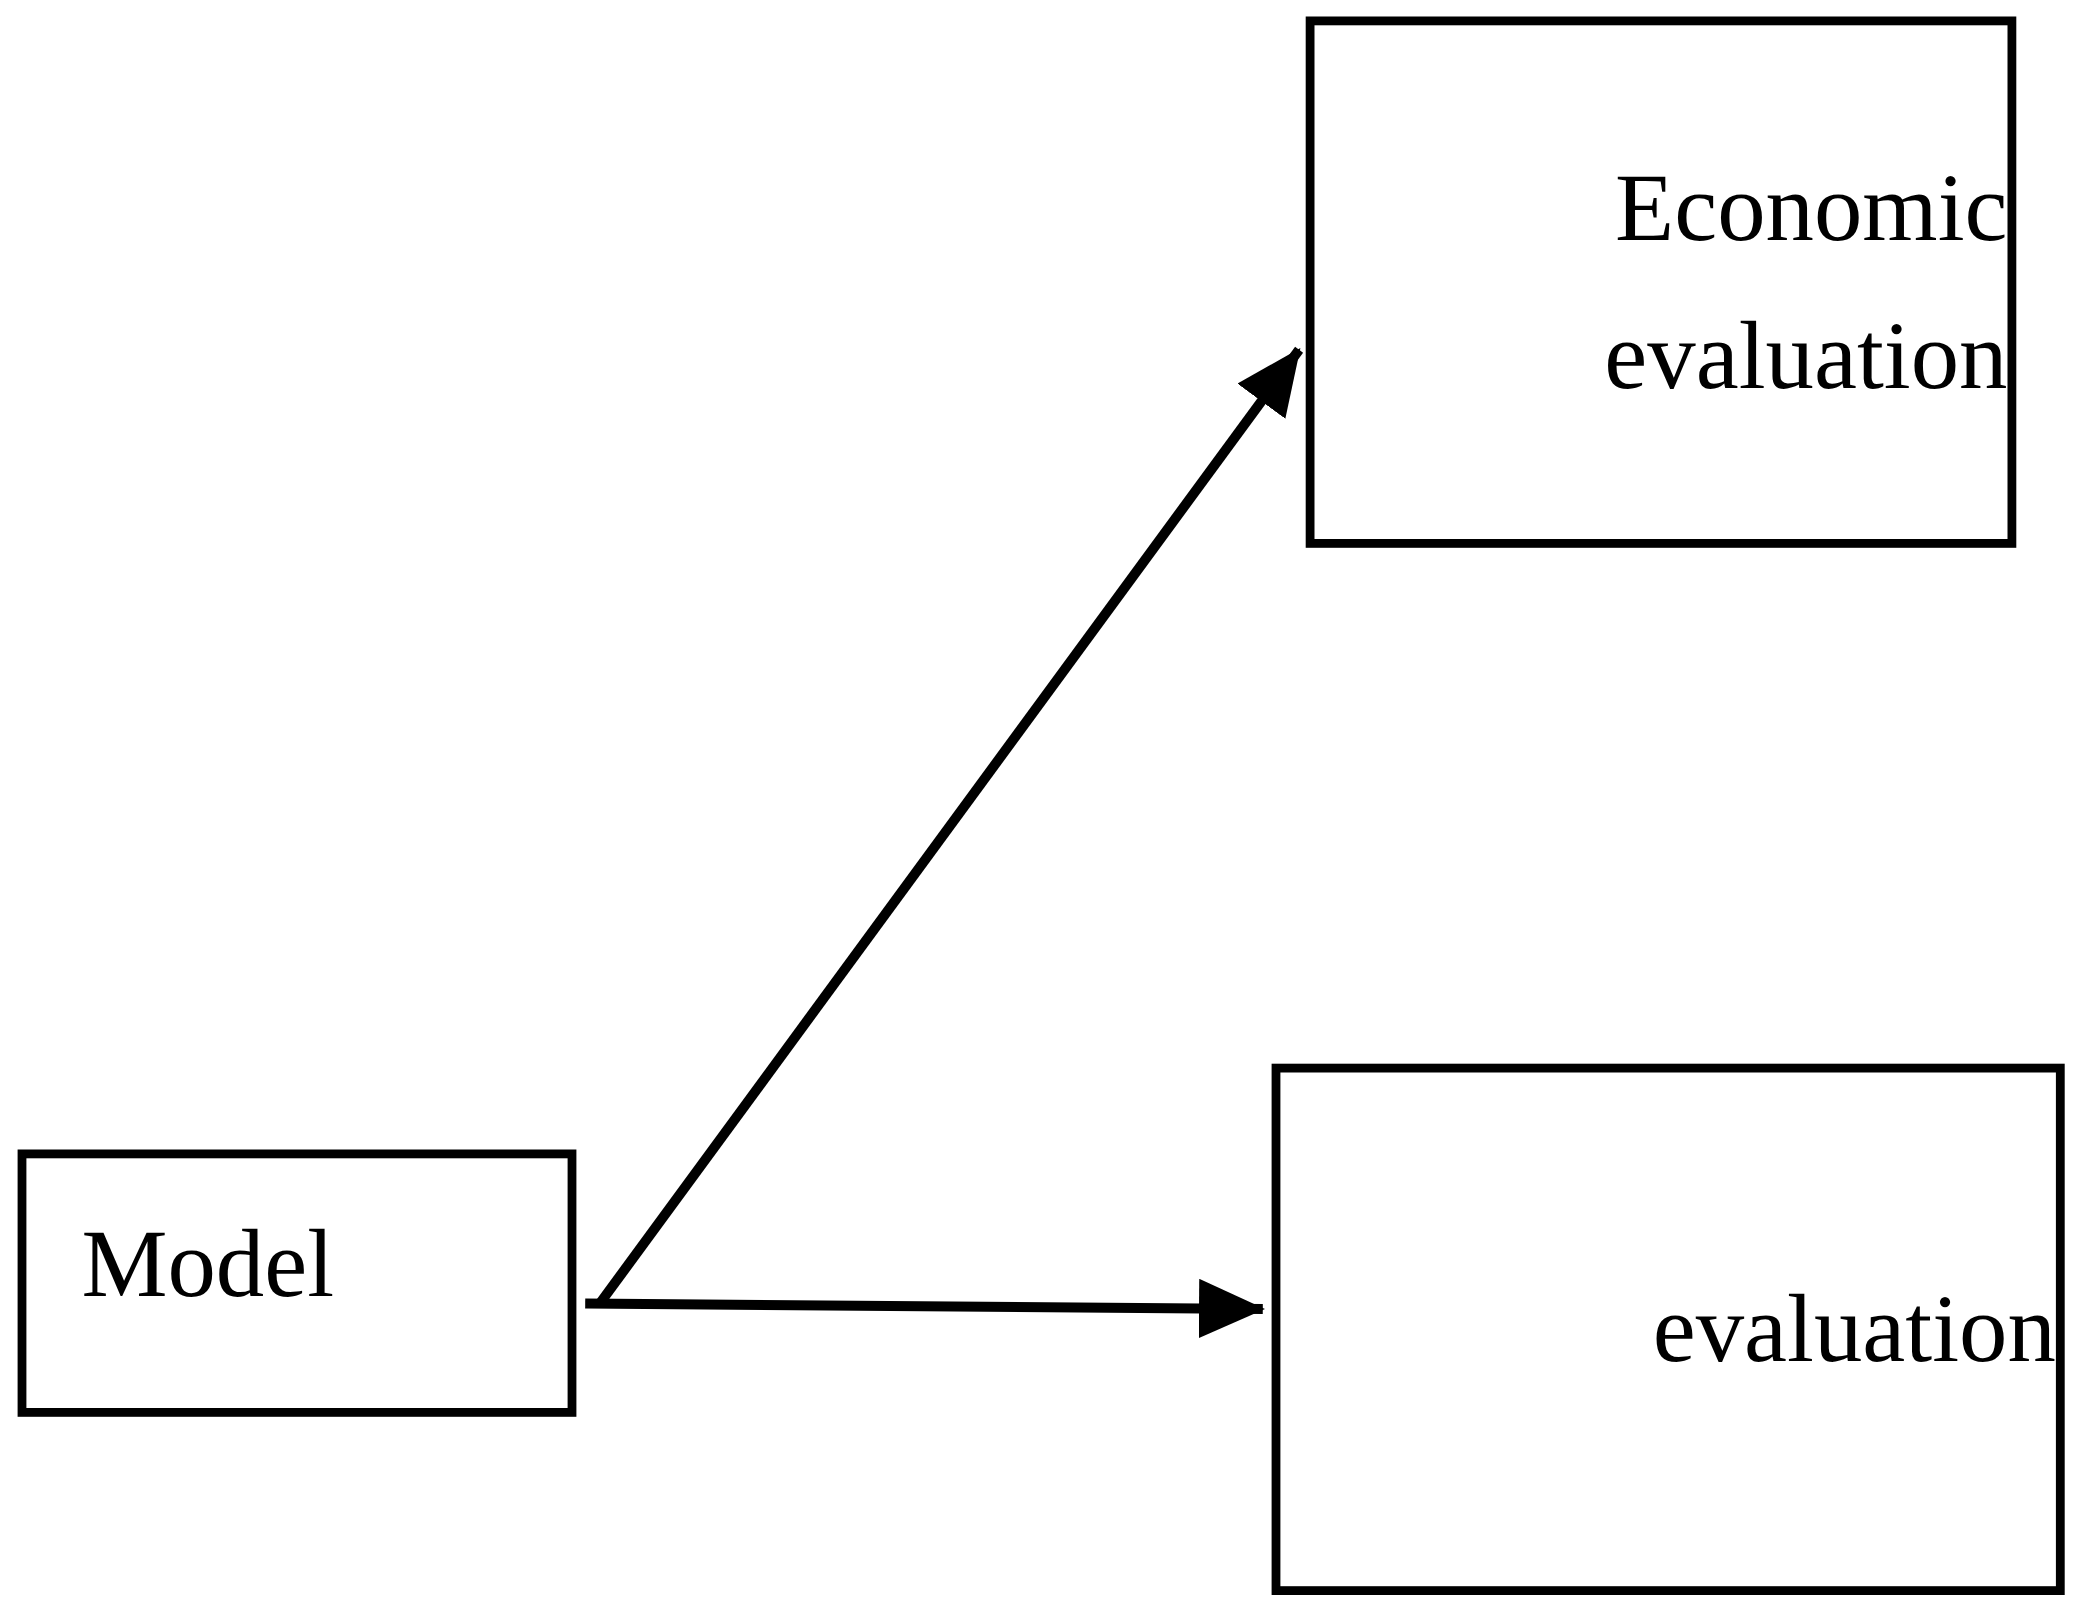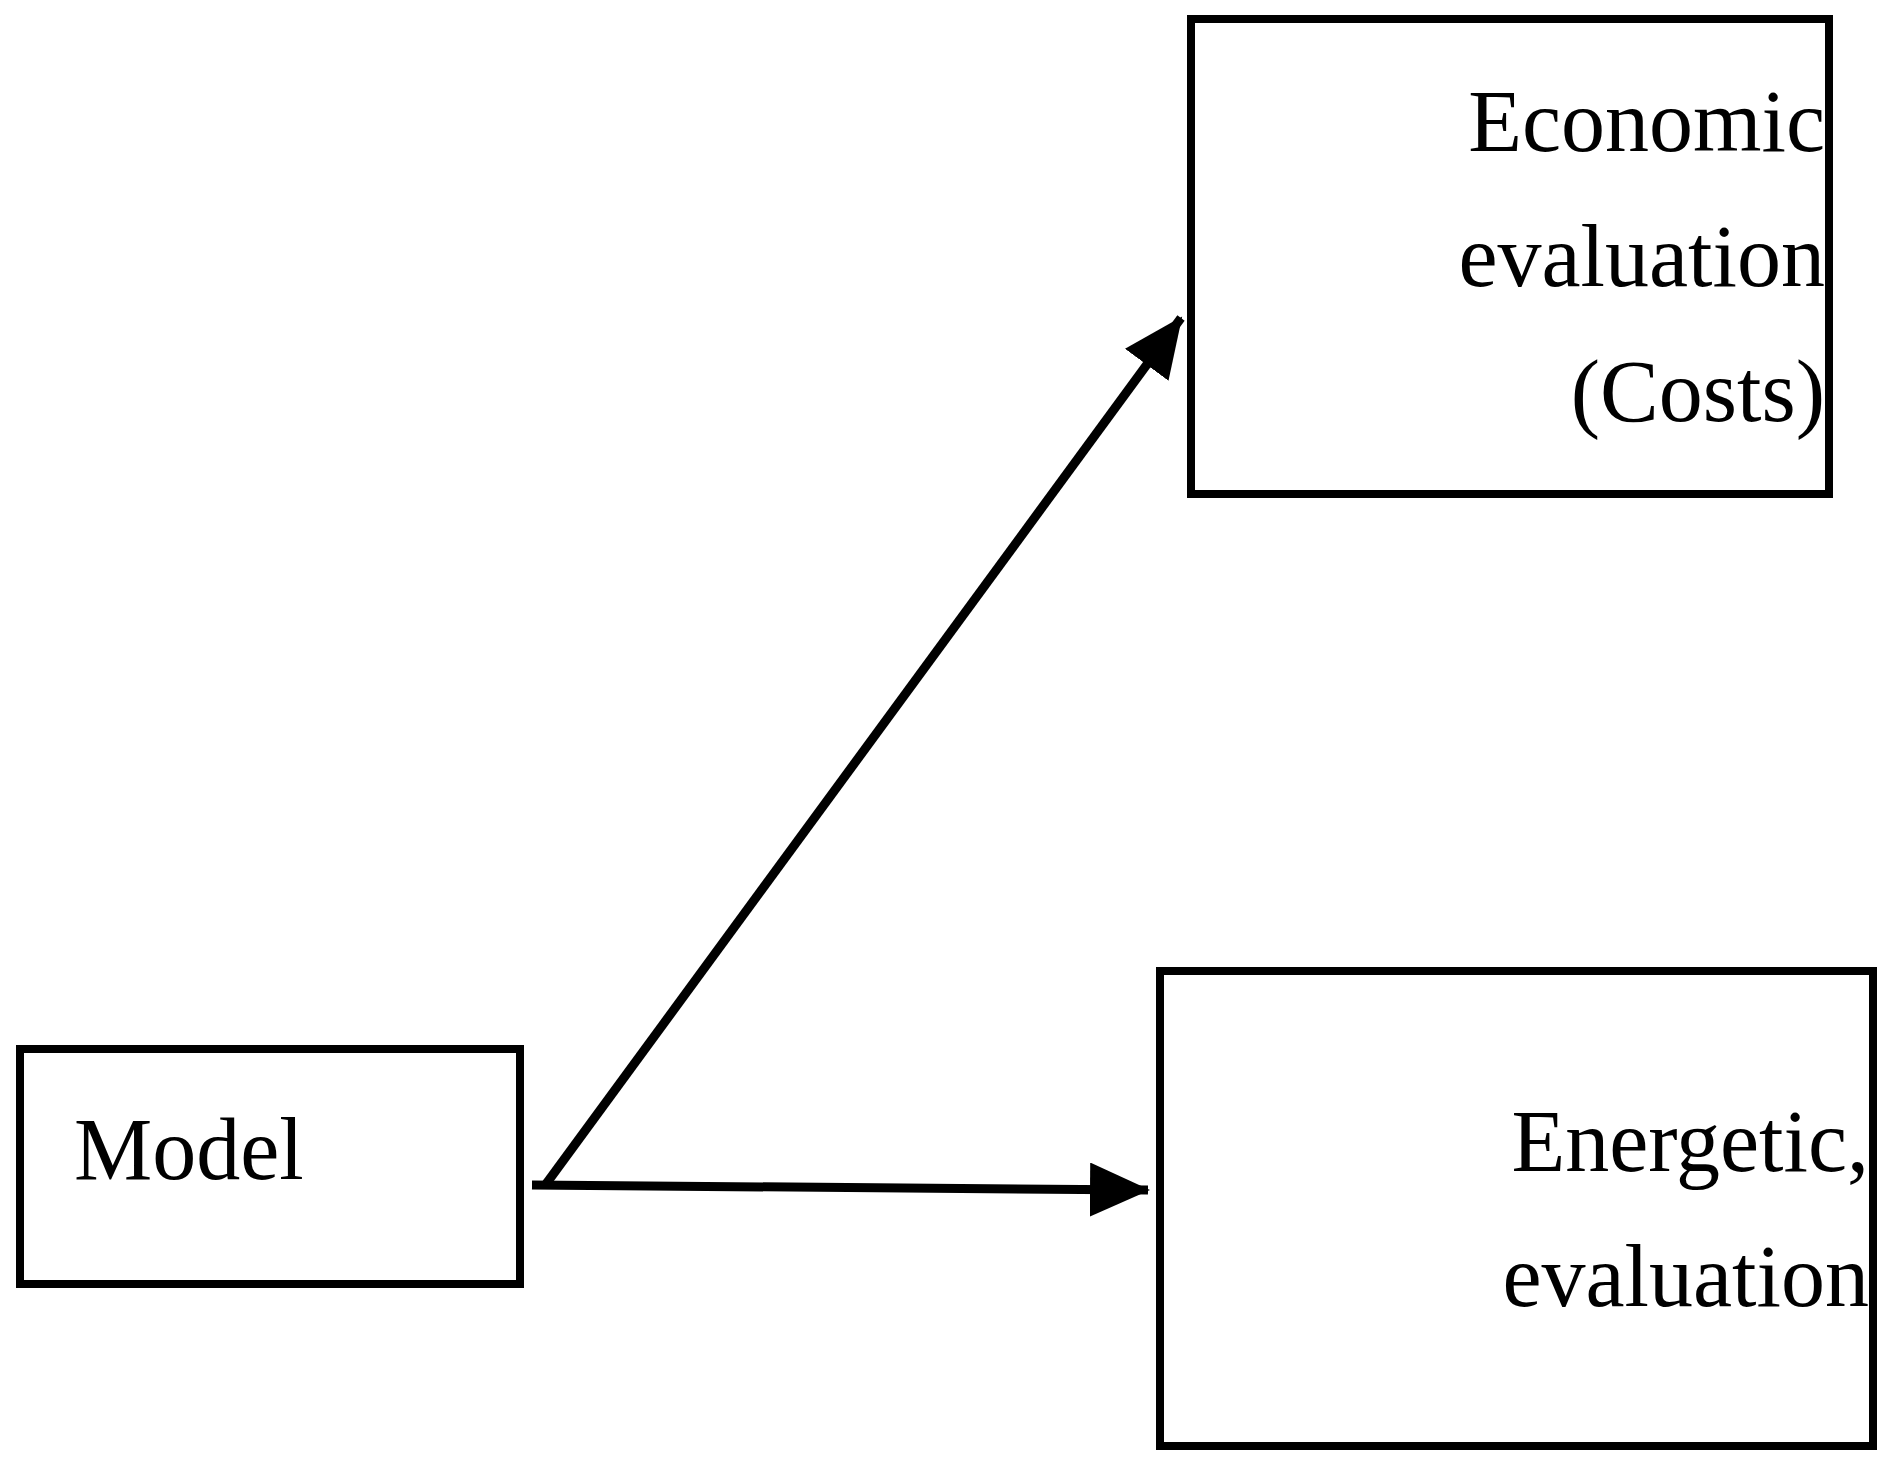--- a/index.html
+++ b/index.html
@@ -78,21 +78,19 @@
     <line x1="532" y1="1185" x2="1148" y2="1190" stroke="#000000" stroke-width="9" marker-end="url(#arrowhead)"></line>
   </svg>
 
   <div class="node node-model">
     <span class="tline">Model</span>
   </div>
 
   <div class="node node-economic">
     <span class="tline">Economic</span>
     <span class="tline">evaluation</span>
-    <span class="tline">(Costs)</span>
   </div>
 
   <div class="node node-energetic">
-    <span class="tline">Energetic,</span>
     <span class="tline">evaluation</span>
   </div>
 
 </div>
 
 </body></html>

